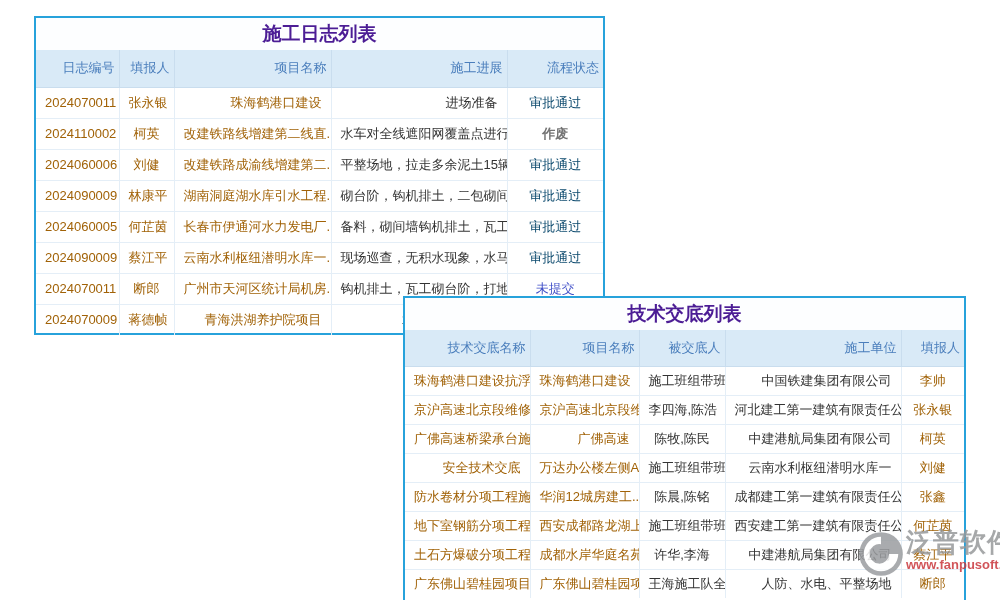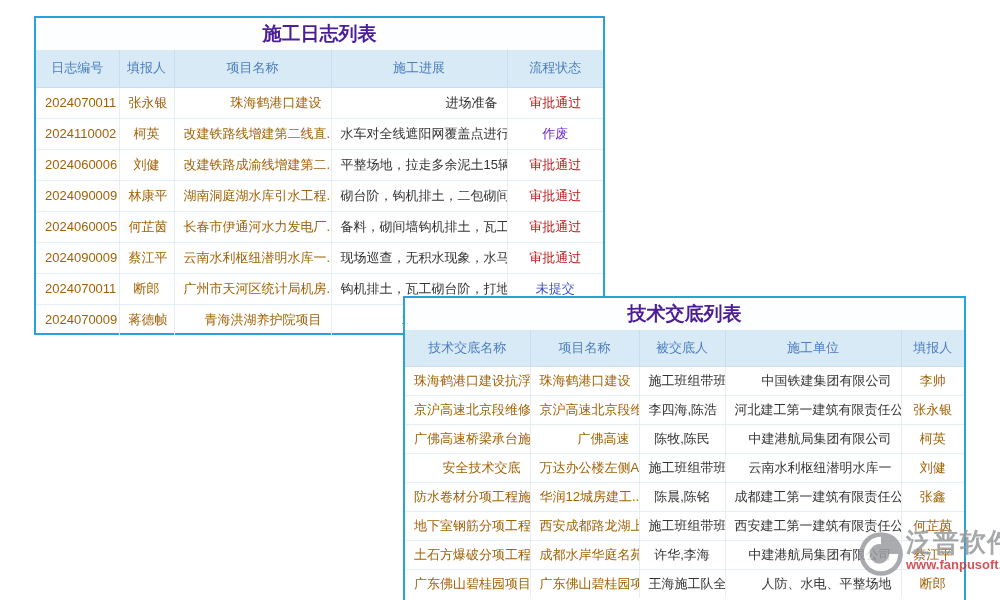--- a/index.html
+++ b/index.html
@@ -13,33 +13,33 @@
   }
   #log-window{left:34px;top:16px;width:571px;height:319px;z-index:1;}
   #disclosure-window{left:403px;top:296px;width:563px;height:390px;z-index:2;}
   .win-title{
     height:32px;line-height:32px;text-align:center;
     font-size:19px;font-weight:bold;color:#4c1d95;background:#fdfeff;
   }
   table{border-collapse:collapse;table-layout:fixed;width:100%;border:hidden;}
   th{
     height:37px;background:#d9eaf7;color:#4a7ebc;font-weight:normal;
-    font-size:13px;border:1px solid #c9ddee;text-align:center;
+    font-size:13px;border:1px solid #c9ddee;text-align:right;
     white-space:nowrap;overflow:hidden;padding:0 4px;box-sizing:border-box;
   }
   td{
     height:31px;font-size:13px;color:#333;border:1px solid #e4eef7;
     padding:0 9px;white-space:nowrap;overflow:hidden;box-sizing:border-box;
   }
   #disclosure-window td{height:29px;}
   #disclosure-window th{height:36px;}
   .al{text-align:right}.ac{text-align:center}
   .link{color:#a16207;}
-  .status-approved{color:#b91c1c;}
-  .status-void{color:#6d28d9;}
+  .status-approved{color:#0c4a6e;}
+  .status-void{color:#737373;font-weight:bold;}
   .status-unsubmitted{color:#4150c8;}
   #watermark{
     position:absolute;left:858px;top:529px;z-index:3;opacity:.85;
     display:flex;align-items:flex-start;width:160px;pointer-events:none;
   }
   #watermark .logo{width:46px;height:46px;flex:0 0 46px;margin-top:2px;}
   #watermark .wm-text{margin-left:2px;line-height:1;}
   #watermark .brand{font-size:26px;font-weight:bold;color:#97999b;letter-spacing:1px;white-space:nowrap;}
   #watermark .url{font-size:13px;font-weight:bold;color:#c9373d;margin-top:3px;white-space:nowrap;}
 </style>

